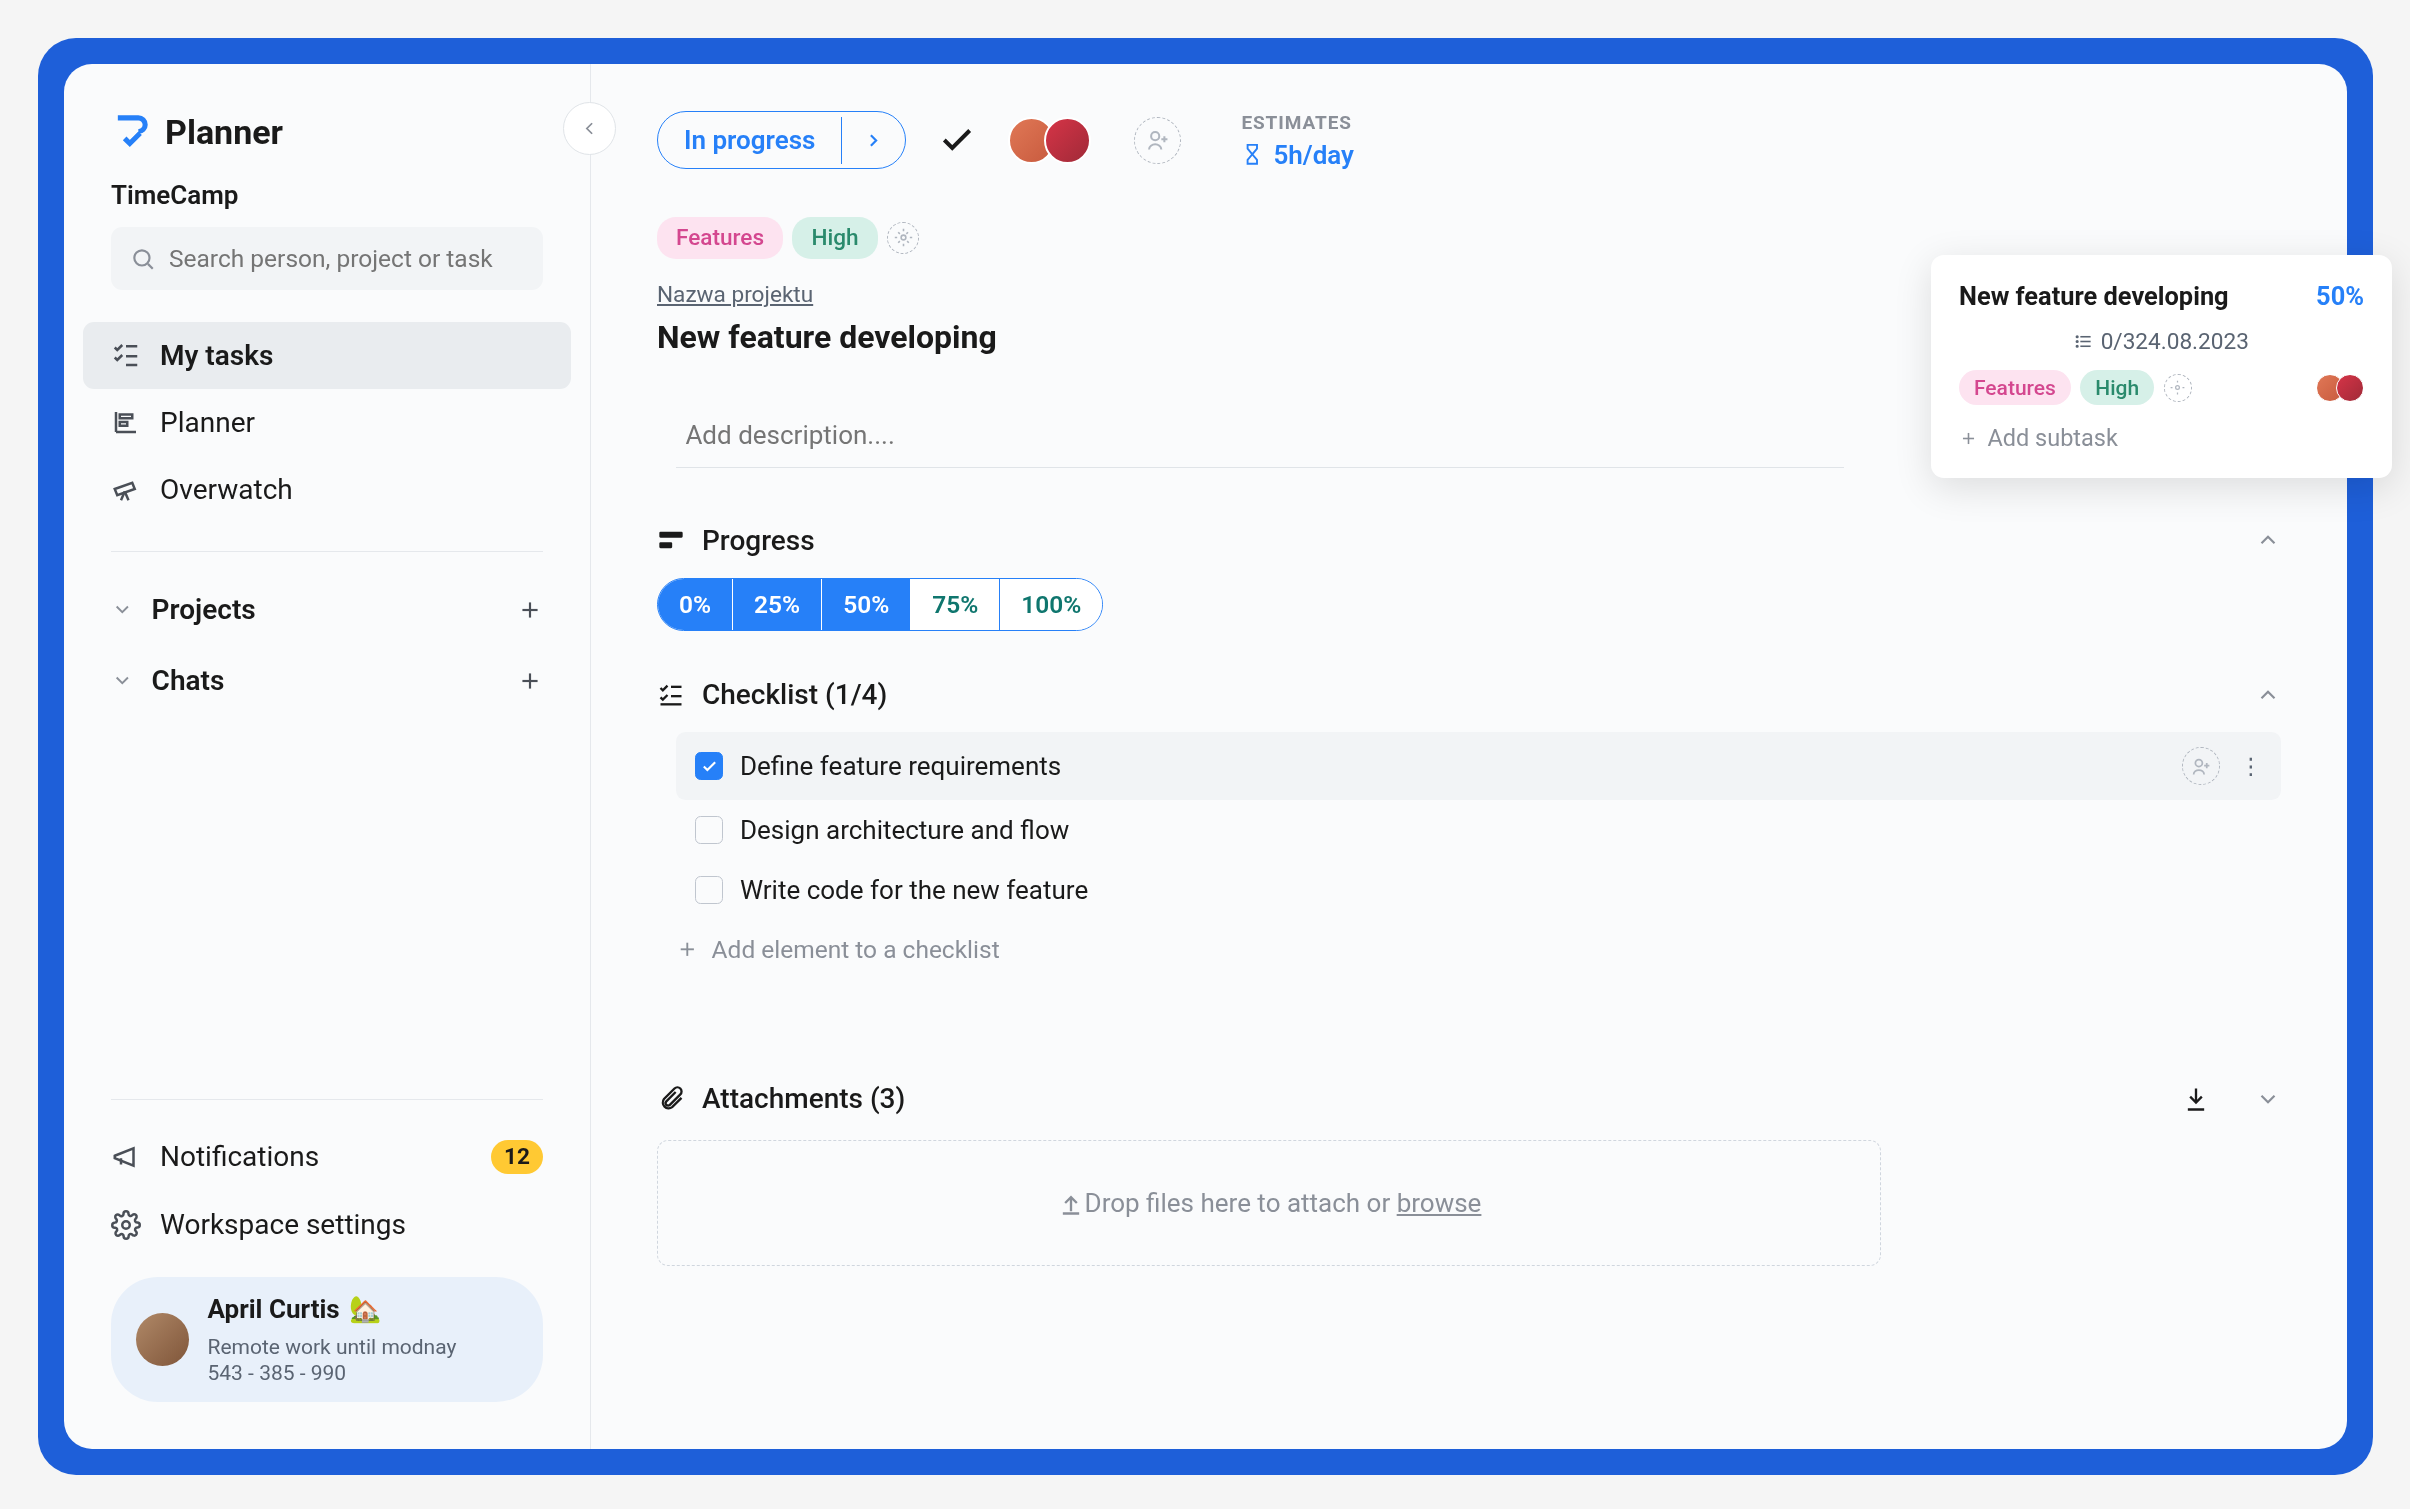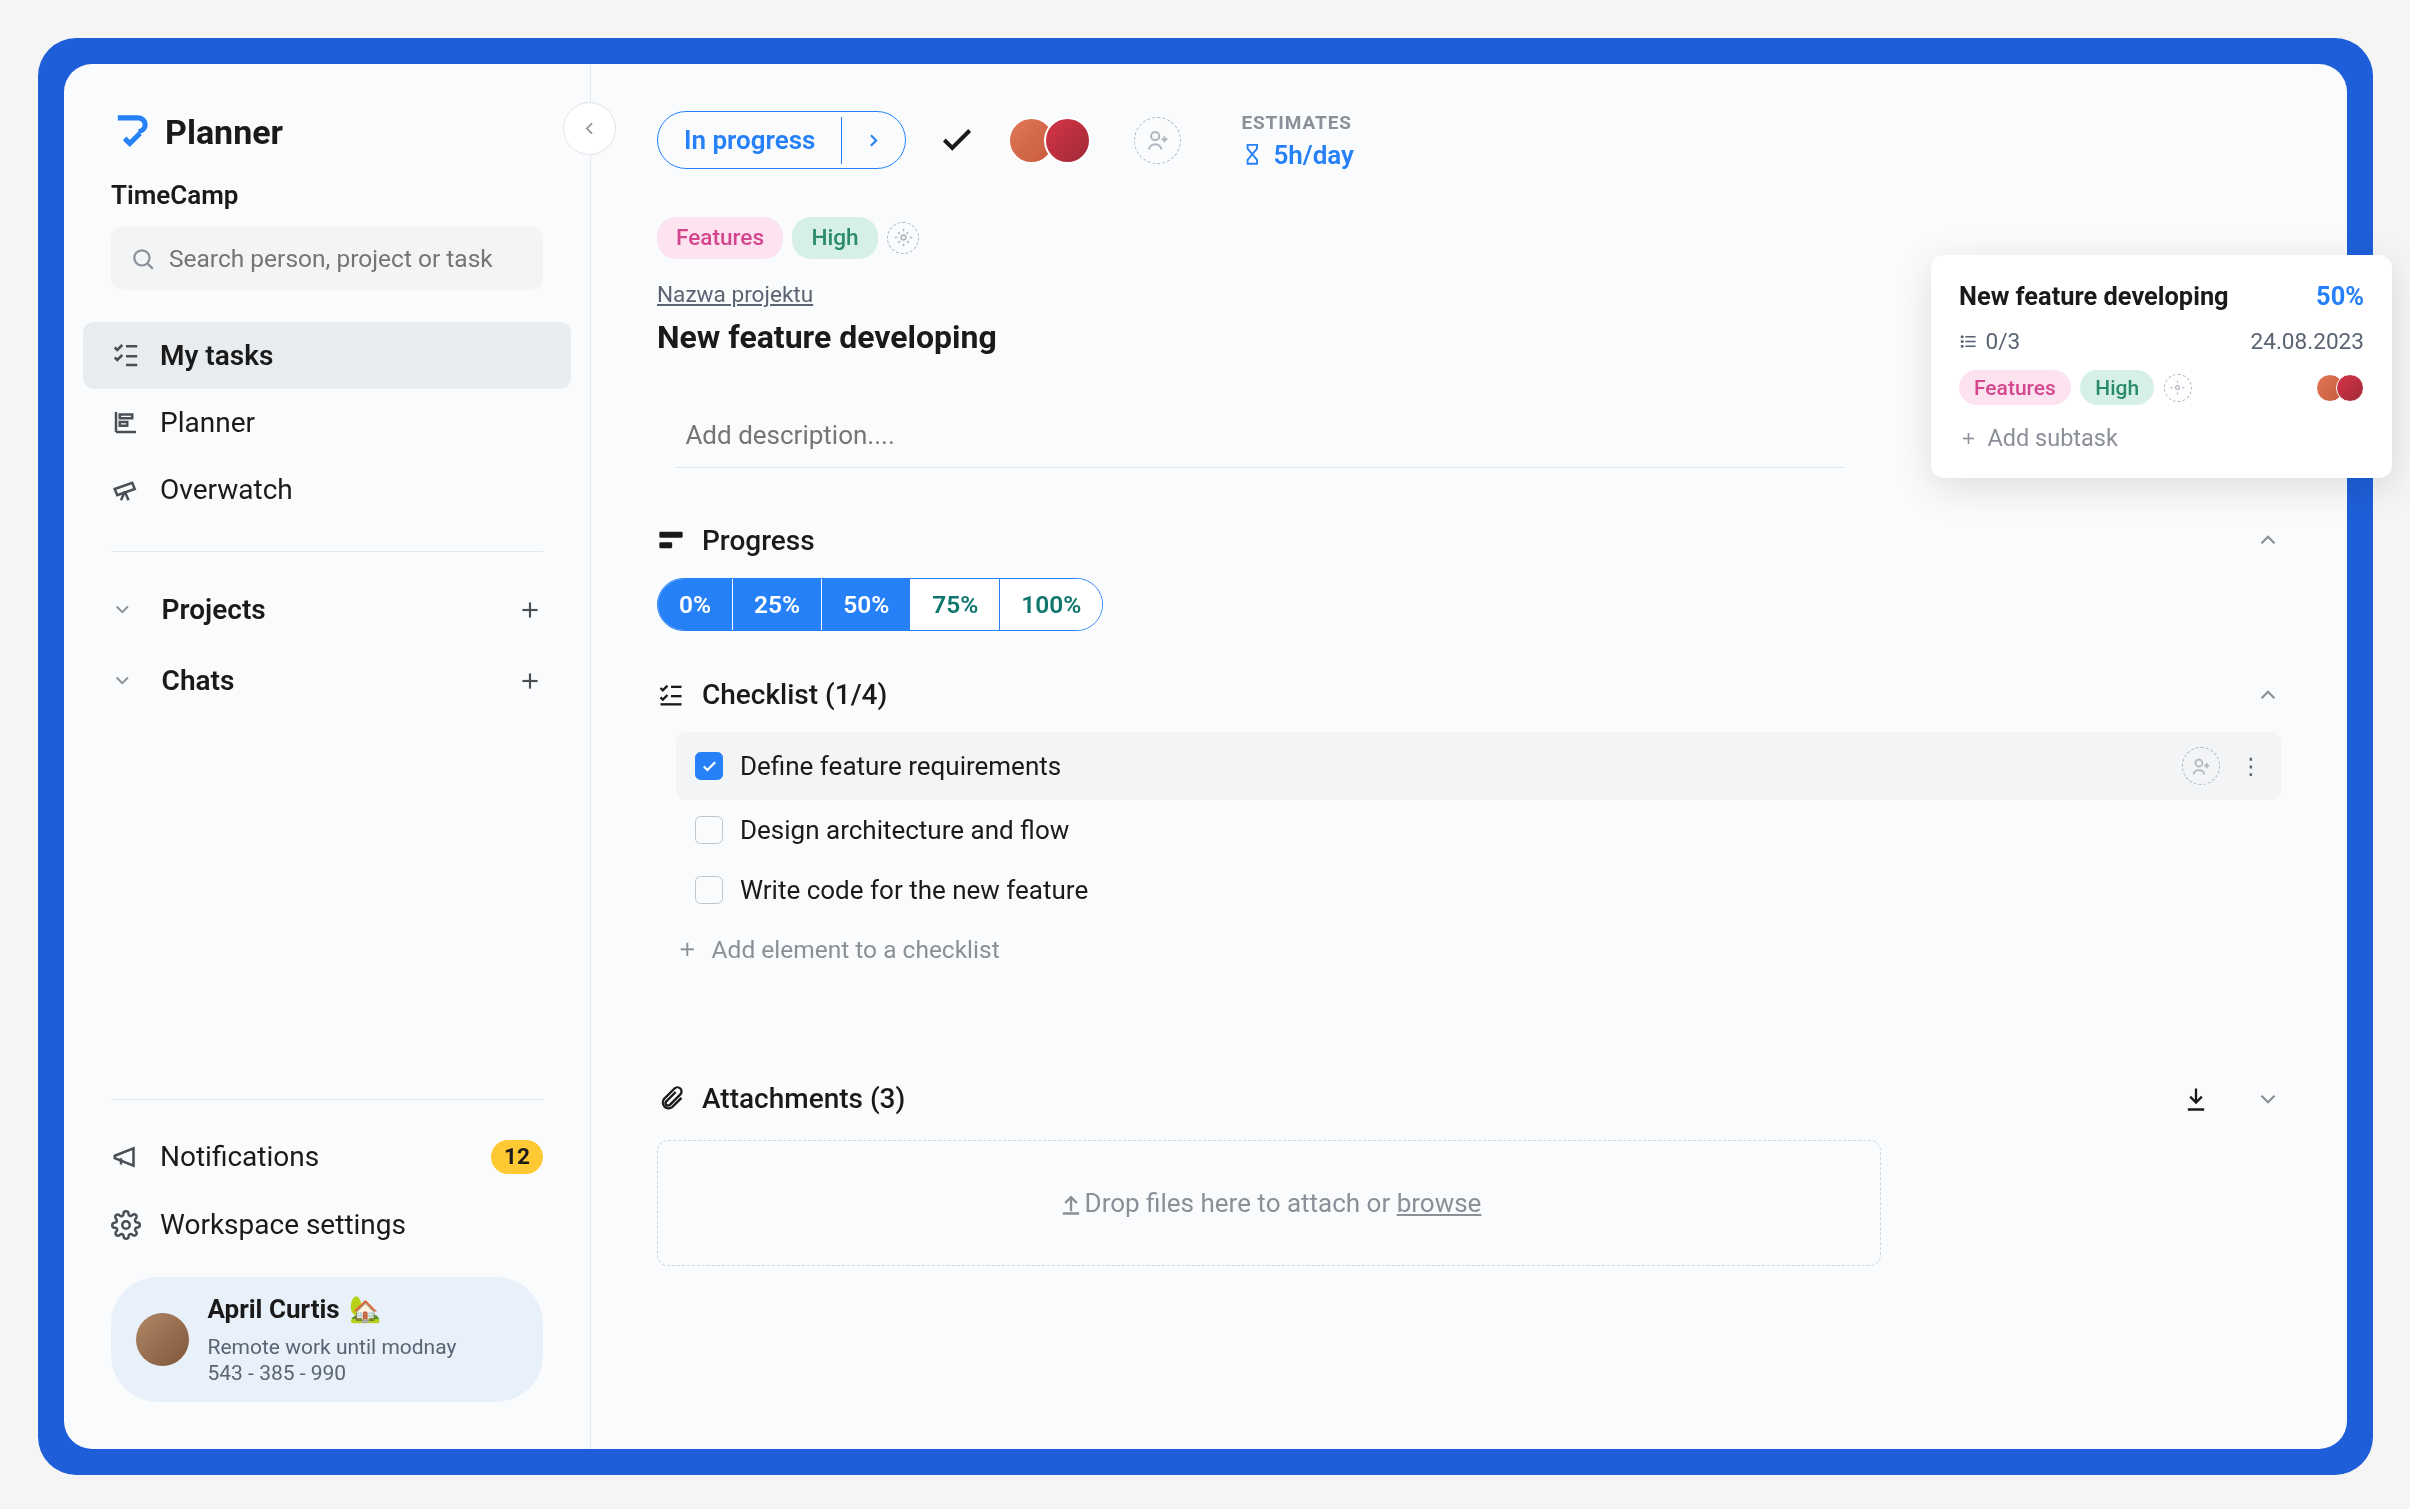--- a/index.html
+++ b/index.html
@@ -12,21 +12,21 @@
 .logo-text { font-size: 34px; font-weight: 700; color: #1a1a1a; }
 .workspace-name { font-size: 26px; font-weight: 600; color: #1a1a1a; padding: 0 47px 17px 47px; }
 .search-wrap { padding: 0 47px 26px 47px; }
 .search { display: flex; align-items: center; gap: 13px; background: #f2f4f6; border-radius: 11.3px; padding: 17px 19px; }
 .search input { border: none; background: transparent; font-size: 24.5px; color: #8a8f98; outline: none; flex: 1; }
 .nav-group { padding: 5.6px 19px; }
 .nav-item { display: flex; align-items: center; gap: 19px; padding: 17px 28px; border-radius: 11px; font-size: 28px; color: #1a1a1a; cursor: pointer; }
 .nav-item.active { background: #e9ecef; font-weight: 600; }
 .nav-icon { width: 30px; height: 30px; flex-shrink: 0; color: #4a4f57; }
 .divider { height: 0.9px; background: #e5e8ec; margin: 22.6px 47px; }
-.coll-item { display: flex; align-items: center; gap: 28px; padding: 19px 47px; font-size: 28px; font-weight: 600; color: #1a1a1a; cursor: pointer; }
+.coll-item { display: flex; align-items: center; gap: 18px; padding: 19px 47px; font-size: 28px; font-weight: 600; color: #1a1a1a; cursor: pointer; }
 .coll-item .chev { width: 22.6px; height: 22.6px; color: #8a8f98; }
 .coll-item .spacer { flex: 1; }
 .coll-item .plus { width: 26px; height: 26px; color: #4a4f57; }
 .bottom { margin-top: auto; padding: 0 19px; }
 .bnav { display: flex; align-items: center; gap: 19px; padding: 17px 28px; font-size: 28px; color: #1a1a1a; cursor: pointer; }
 .badge { background: #ffc933; color: #1a1a1a; font-weight: 700; font-size: 22.6px; padding: 3.8px 13px; border-radius: 19px; }
 .user-card { margin: 19px 28px 0 28px; background: #e8f0fa; border-radius: 47px; padding: 17px 24.5px; display: flex; align-items: center; gap: 19px; }
 .avatar { width: 53px; height: 53px; border-radius: 50%; background: linear-gradient(135deg,#b08968,#7f5539); }
 .user-info .uname { font-size: 26px; font-weight: 700; color: #1a1a1a; display: flex; align-items: center; gap: 9.4px; }
 .user-info .ustatus { font-size: 21px; color: #5a6472; margin-top: 11px; }
@@ -82,21 +82,21 @@
 .attach-row { display: flex; align-items: center; gap: 17px; margin-bottom: 24.5px; }
 .attach-row .flex1 { flex: 1; }
 .dl-icon { width: 28px; height: 28px; color: #1a1a1a; cursor: pointer; margin-right: 28px; }
 .dropzone { border: 1.9px dashed #d0d6de; border-radius: 11.3px; padding: 47px; display: flex; align-items: center; justify-content: center; color: #8a8f98; font-size: 26px; max-width: 1224px; }
 .dropzone .browse { text-decoration: underline; cursor: pointer; }
 
 .float-card { position: absolute; top: 217px; right: -19px; width: 461px; background: #fff; border-radius: 13px; box-shadow: 0 9.4px 38px rgba(0,0,0,0.12); padding: 26px 28px; z-index: 10; }
 .fc-row1 { display: flex; justify-content: space-between; align-items: center; margin-bottom: 17px; }
 .fc-title { font-size: 25.4px; font-weight: 700; color: #1a1a1a; }
 .fc-pct { font-size: 25.4px; font-weight: 700; color: #2680f8; }
-.fc-row2 { display: flex; justify-content: space-between; align-items: center; margin-bottom: 15px; font-size: 22.6px; color: #5a6472; }
+.fc-row2 { display: flex; justify-content: center; align-items: center; margin-bottom: 15px; font-size: 22.6px; color: #5a6472; }
 .fc-count { display: flex; align-items: center; gap: 7.5px; }
 .fc-row3 { display: flex; align-items: center; gap: 9.4px; margin-bottom: 19px; }
 .fc-avatars { margin-left: auto; display: flex; }
 .fc-av { width: 28px; height: 28px; border-radius: 50%; margin-left: -7.5px; border: 1.9px solid #fff; }
 .fc-add { display: flex; align-items: center; gap: 9.4px; color: #8a8f98; font-size: 23.5px; cursor: pointer; }
 svg { display: block; }
 </style>
 </head>
 <body>
 

